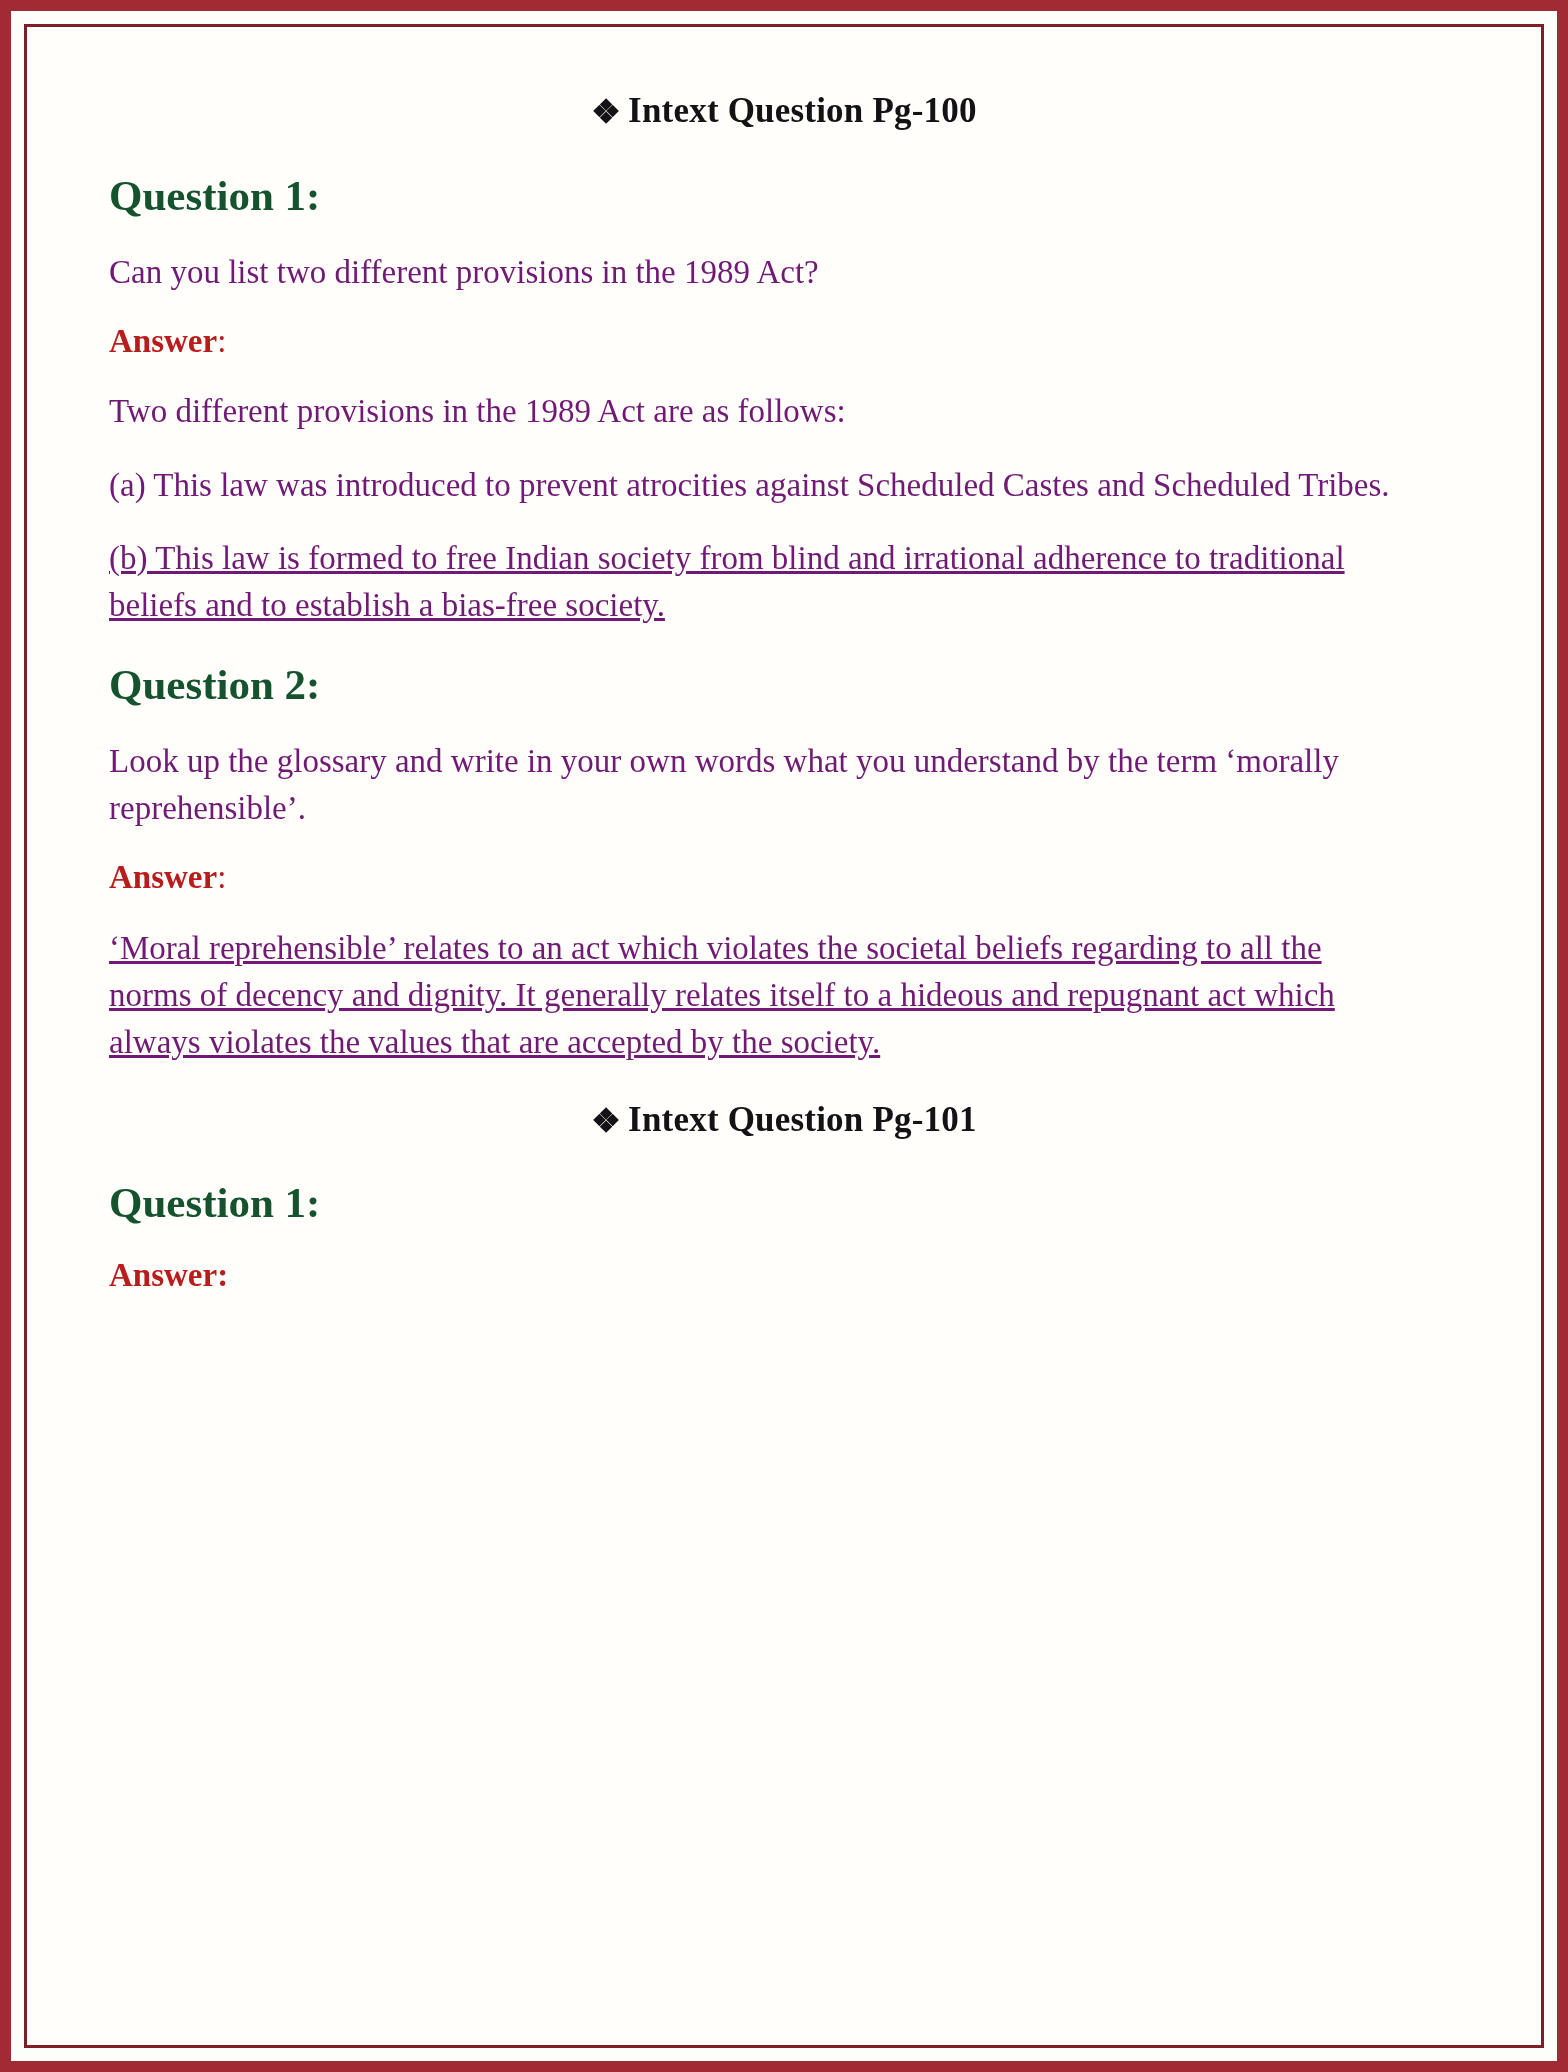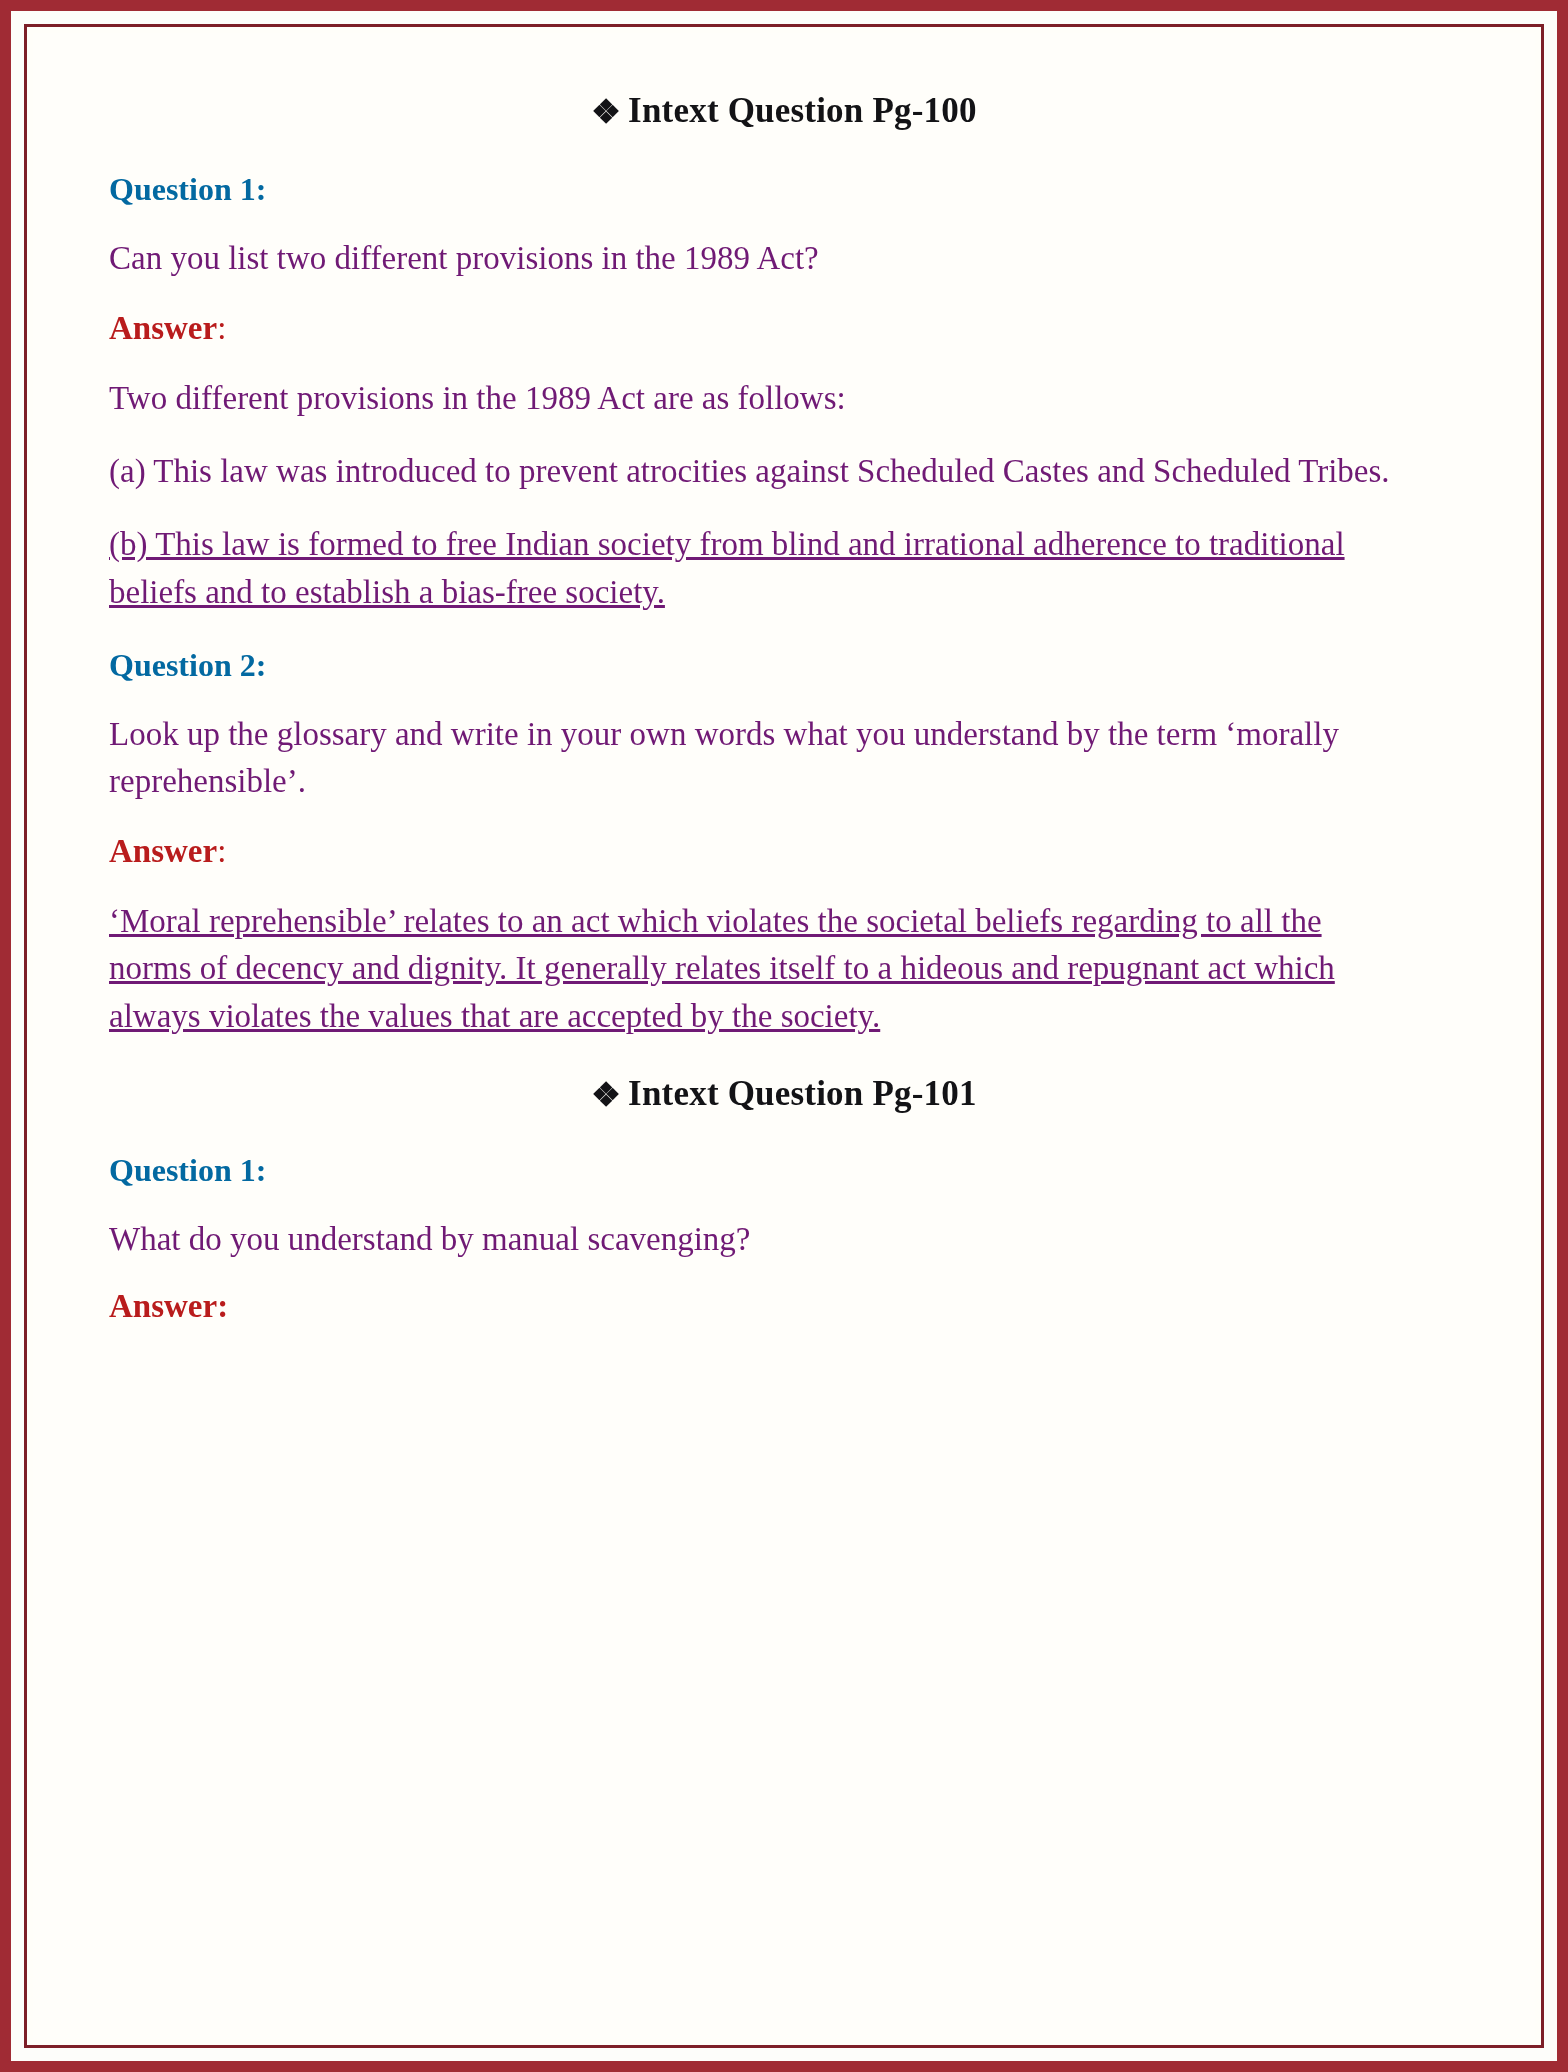--- a/index.html
+++ b/index.html
@@ -64,24 +64,24 @@
   }
   .diamond-bullet {
     display: inline-block;
     font-size: 33px;
     vertical-align: -1px;
     margin-right: 7px;
   }
 
   .q-head {
     font-weight: bold;
-    font-size: 32px;
+    font-size: 43px;
     margin: 0 0 27px 0;
     line-height: 1.2;
-    color: #0369a1;
+    color: #14532d;
   }
   .a-head {
     font-size: 33px;
     margin: 0 0 27px 0;
     line-height: 1.2;
     color: #b91c1c;
   }
   .a-head .lbl { font-weight: bold; }
 
   .para {
@@ -126,21 +126,20 @@
           <p class="a-head"><span class="lbl">Answer</span><span>:</span></p>
 
           <p class="para last">‘Moral reprehensible’ relates to an act which violates the societal beliefs regarding to all the norms of decency and dignity. It generally relates itself to a hideous and repugnant act which always violates the values that are accepted by the society.</p>
 
           <h1 class="section-title second">
             <span class="diamond-bullet">❖</span><span>Intext Question Pg-101</span>
           </h1>
 
           <p class="q-head">Question 1:</p>
 
-          <p class="para tight">What do you understand by manual scavenging?</p>
 
           <p class="a-head"><span class="lbl">Answer</span><span class="lbl">:</span></p>
 
         </div>
       </div>
     </div>
   </div>
 </div>
 
 </body></html>

